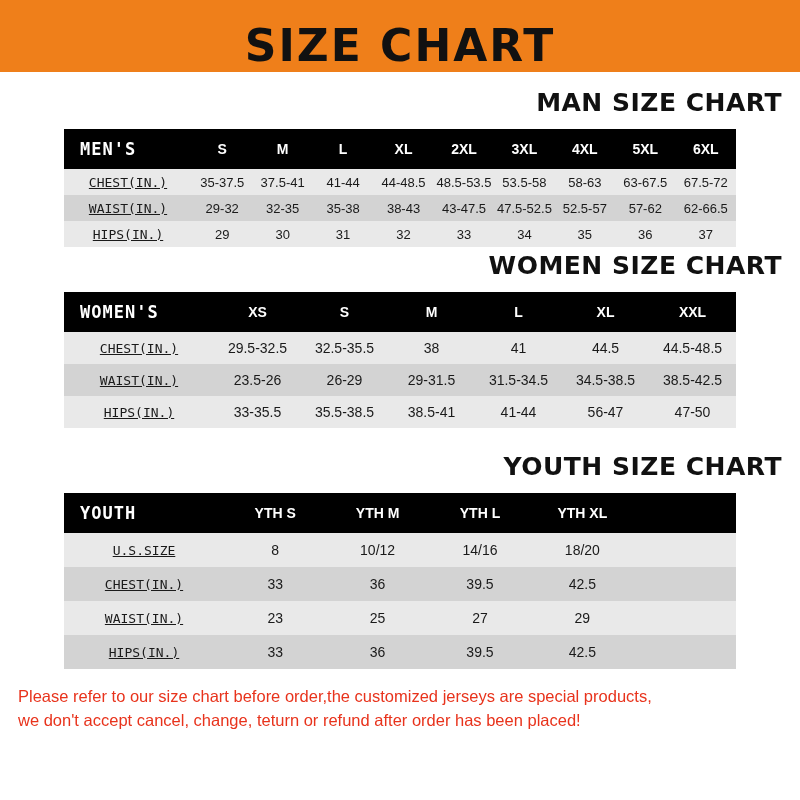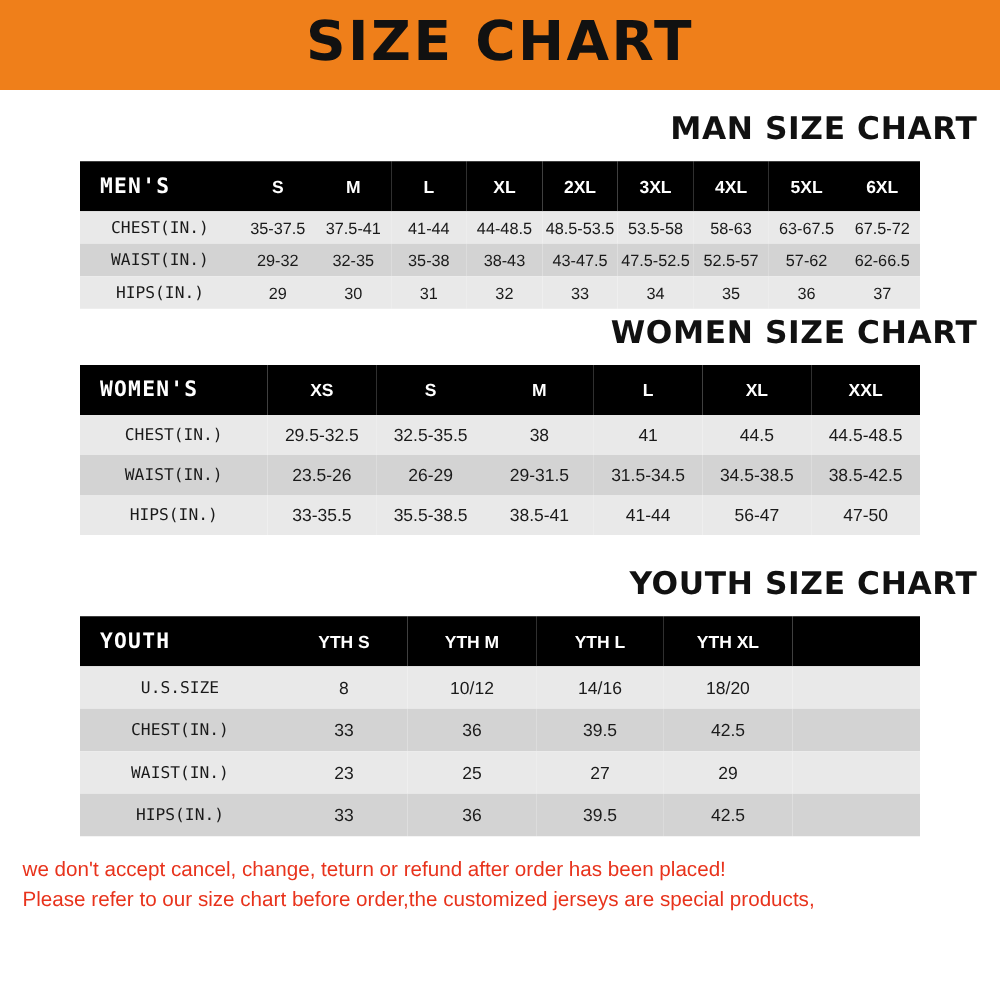--- a/index.html
+++ b/index.html
@@ -26,21 +26,21 @@
     align-items: stretch;
   }
   .banner-left, .banner-right {
     background: #ef7f1a;
     flex: 0 0 112px;
   }
   .banner-mid {
     flex: 1 1 auto;
     background: #ef7f1a;
     display: flex;
-    align-items: center;
+    align-items: flex-end;
     justify-content: center;
   }
   .banner-title {
     font-family: "DejaVu Sans", sans-serif;
     font-weight: bold;
     font-size: 44px;
     letter-spacing: 2px;
     color: #111111;
     line-height: 1;
     padding-bottom: 4px;
@@ -91,20 +91,21 @@
     font-weight: bold;
   }
   table.sz tbody tr:nth-child(odd) { background: #e9e9e9; }
   table.sz tbody tr:nth-child(even) { background: #d3d3d3; }
   table.sz tbody td.rowlabel {
     font-family: "DejaVu Sans Mono", monospace;
     font-size: 13px;
     letter-spacing: 0px;
     text-align: center;
     padding-left: 0;
+    text-decoration: underline;
   }
   
   .tbl-men td, .tbl-men th { font-size: 12.5px; }
   .tbl-men .rowlabel { width: 128px; }
   .tbl-women .rowlabel { width: 150px; }
   .tbl-youth .rowlabel { width: 160px; }
   .tbl-youth tbody td, .tbl-youth thead th { height: 34px; }
   .tbl-women tbody td, .tbl-women thead th { height: 32px; margin-left: 39px; }
   .tbl-youth thead th { font-size: 15px; }
   .tbl-women thead th { font-size: 15px; }
@@ -282,18 +283,18 @@
           <td>33</td>
           <td>36</td>
           <td>39.5</td>
           <td>42.5</td>
           <td></td>
         </tr>
       </tbody>
     </table>
 
     <div class="footer">
+      <div>Please refer to our size chart before order,the customized jerseys are special products,</div>
       <div>we don't accept cancel, change, teturn or refund after order has been placed!</div>
-      <div>Please refer to our size chart before order,the customized jerseys are special products,</div>
     </div>
 
   </div>
 </div>
 
 </body></html>

